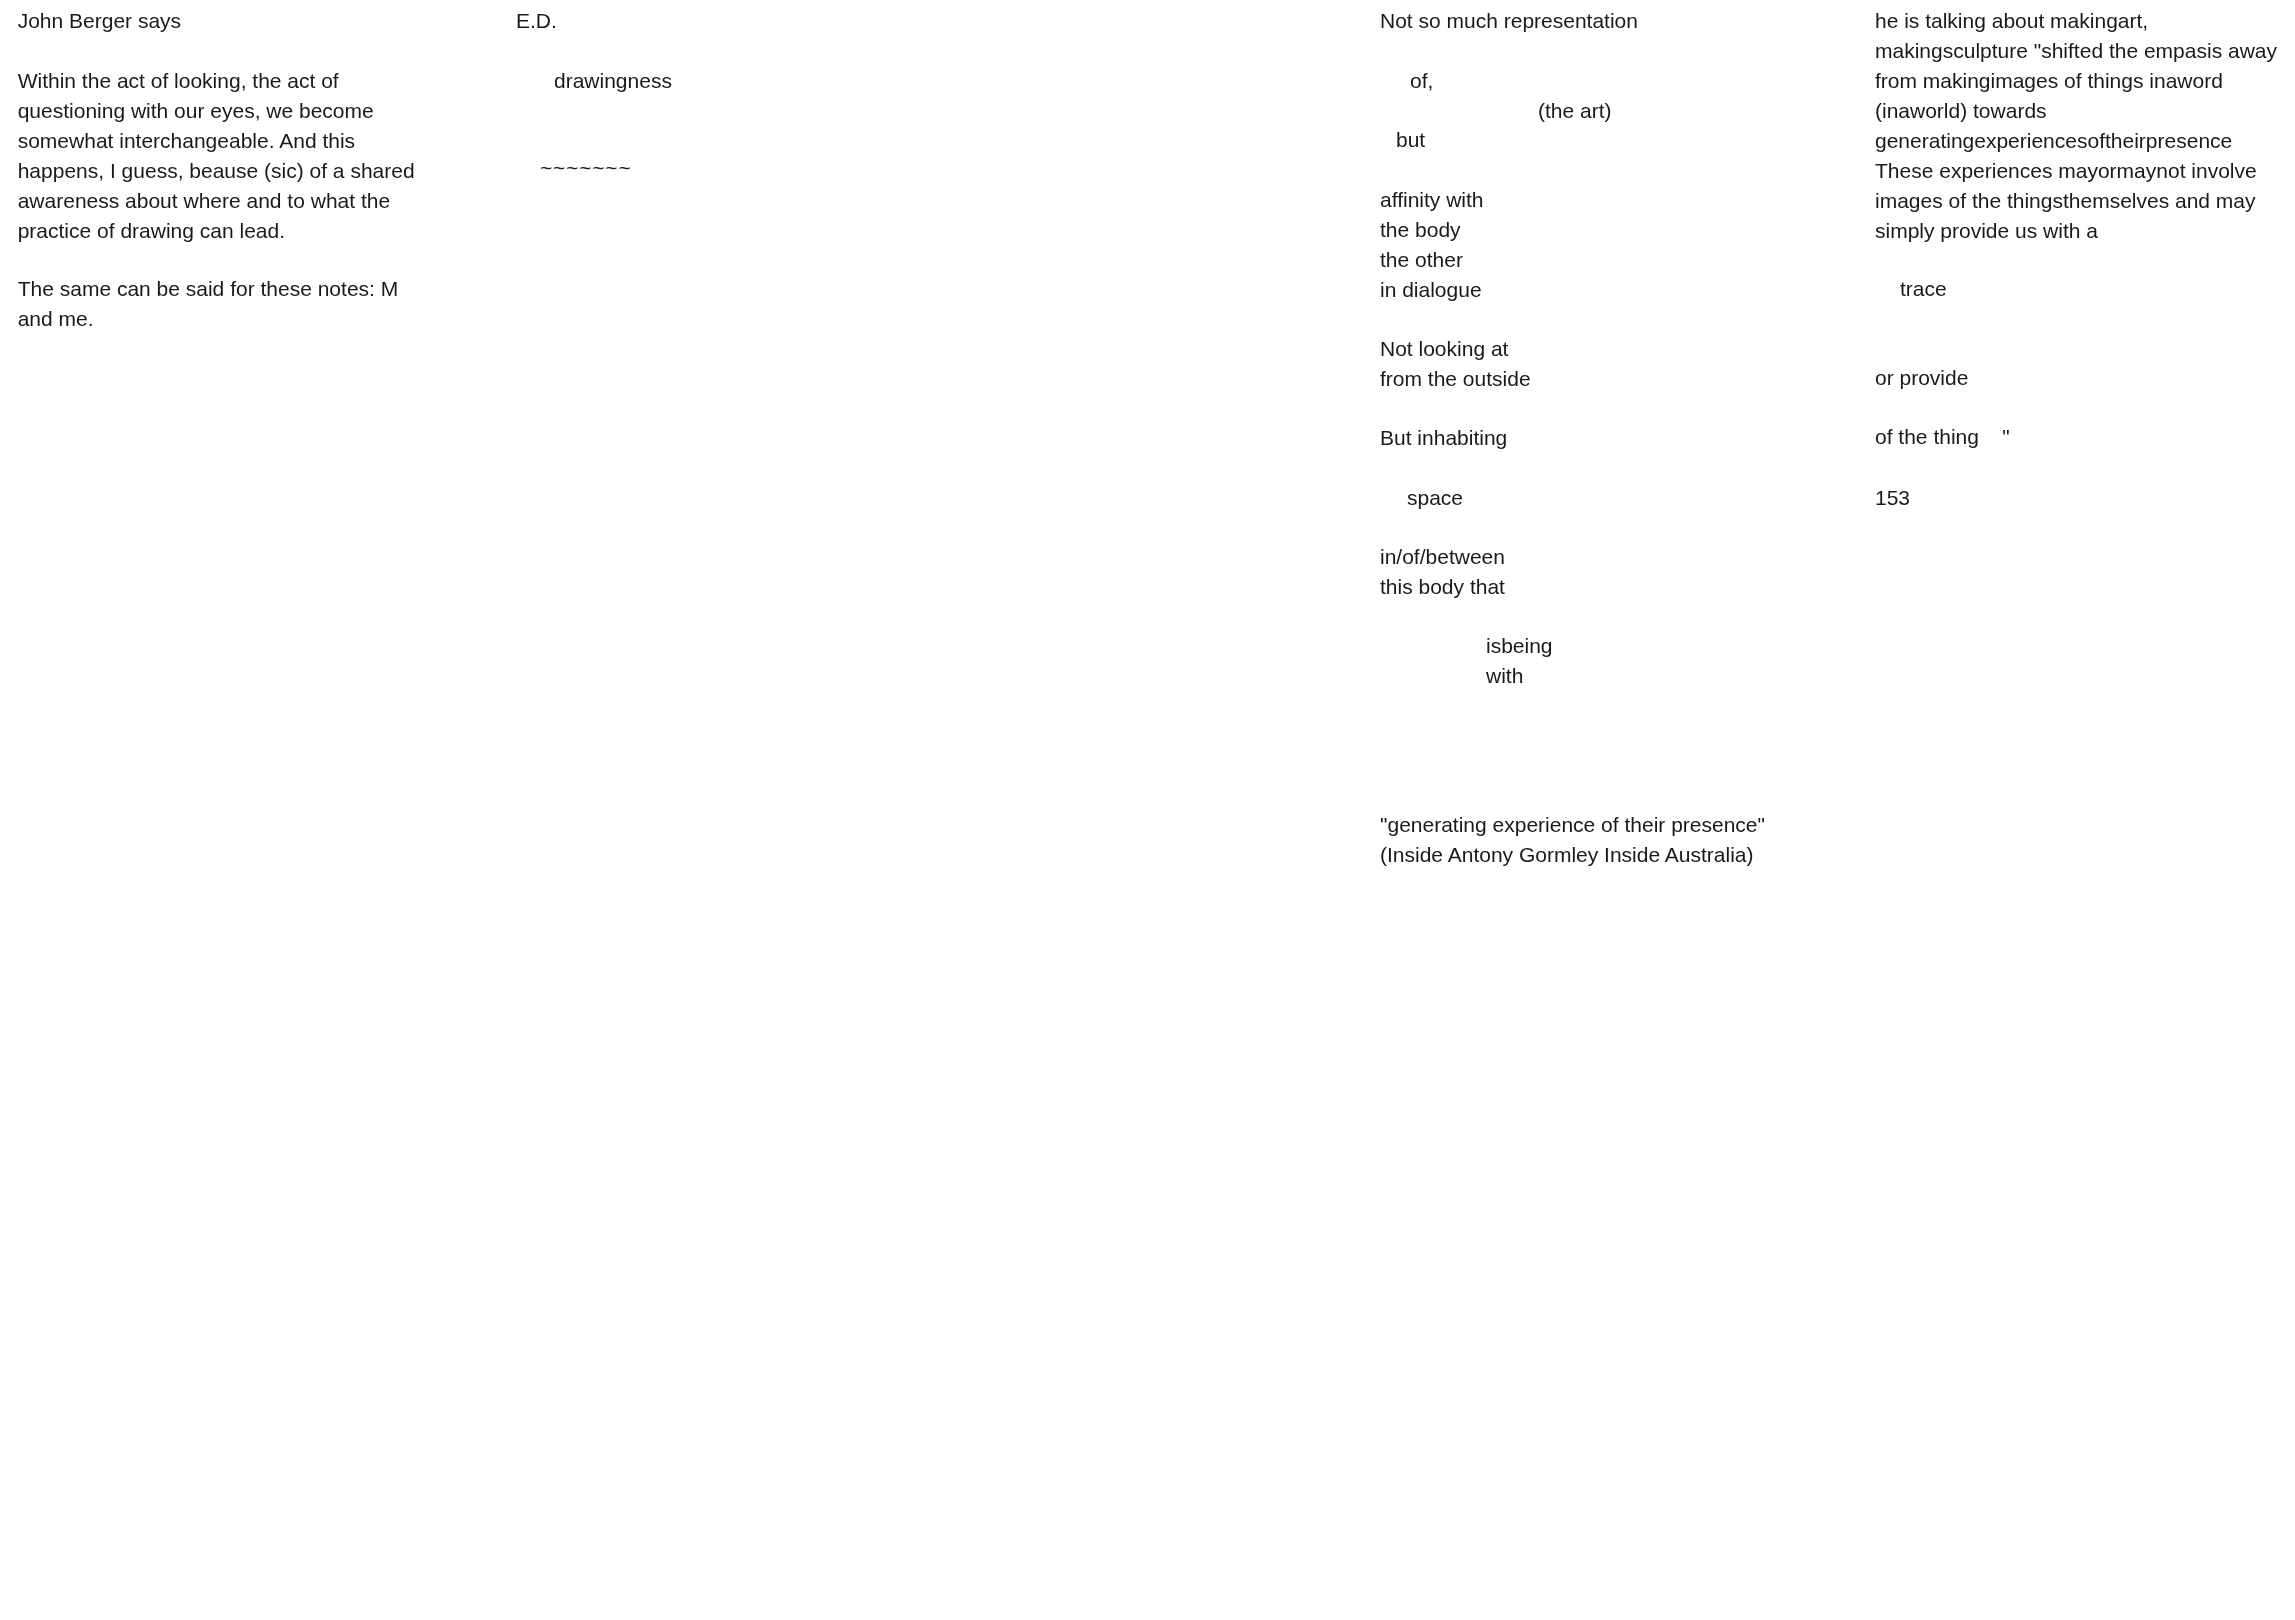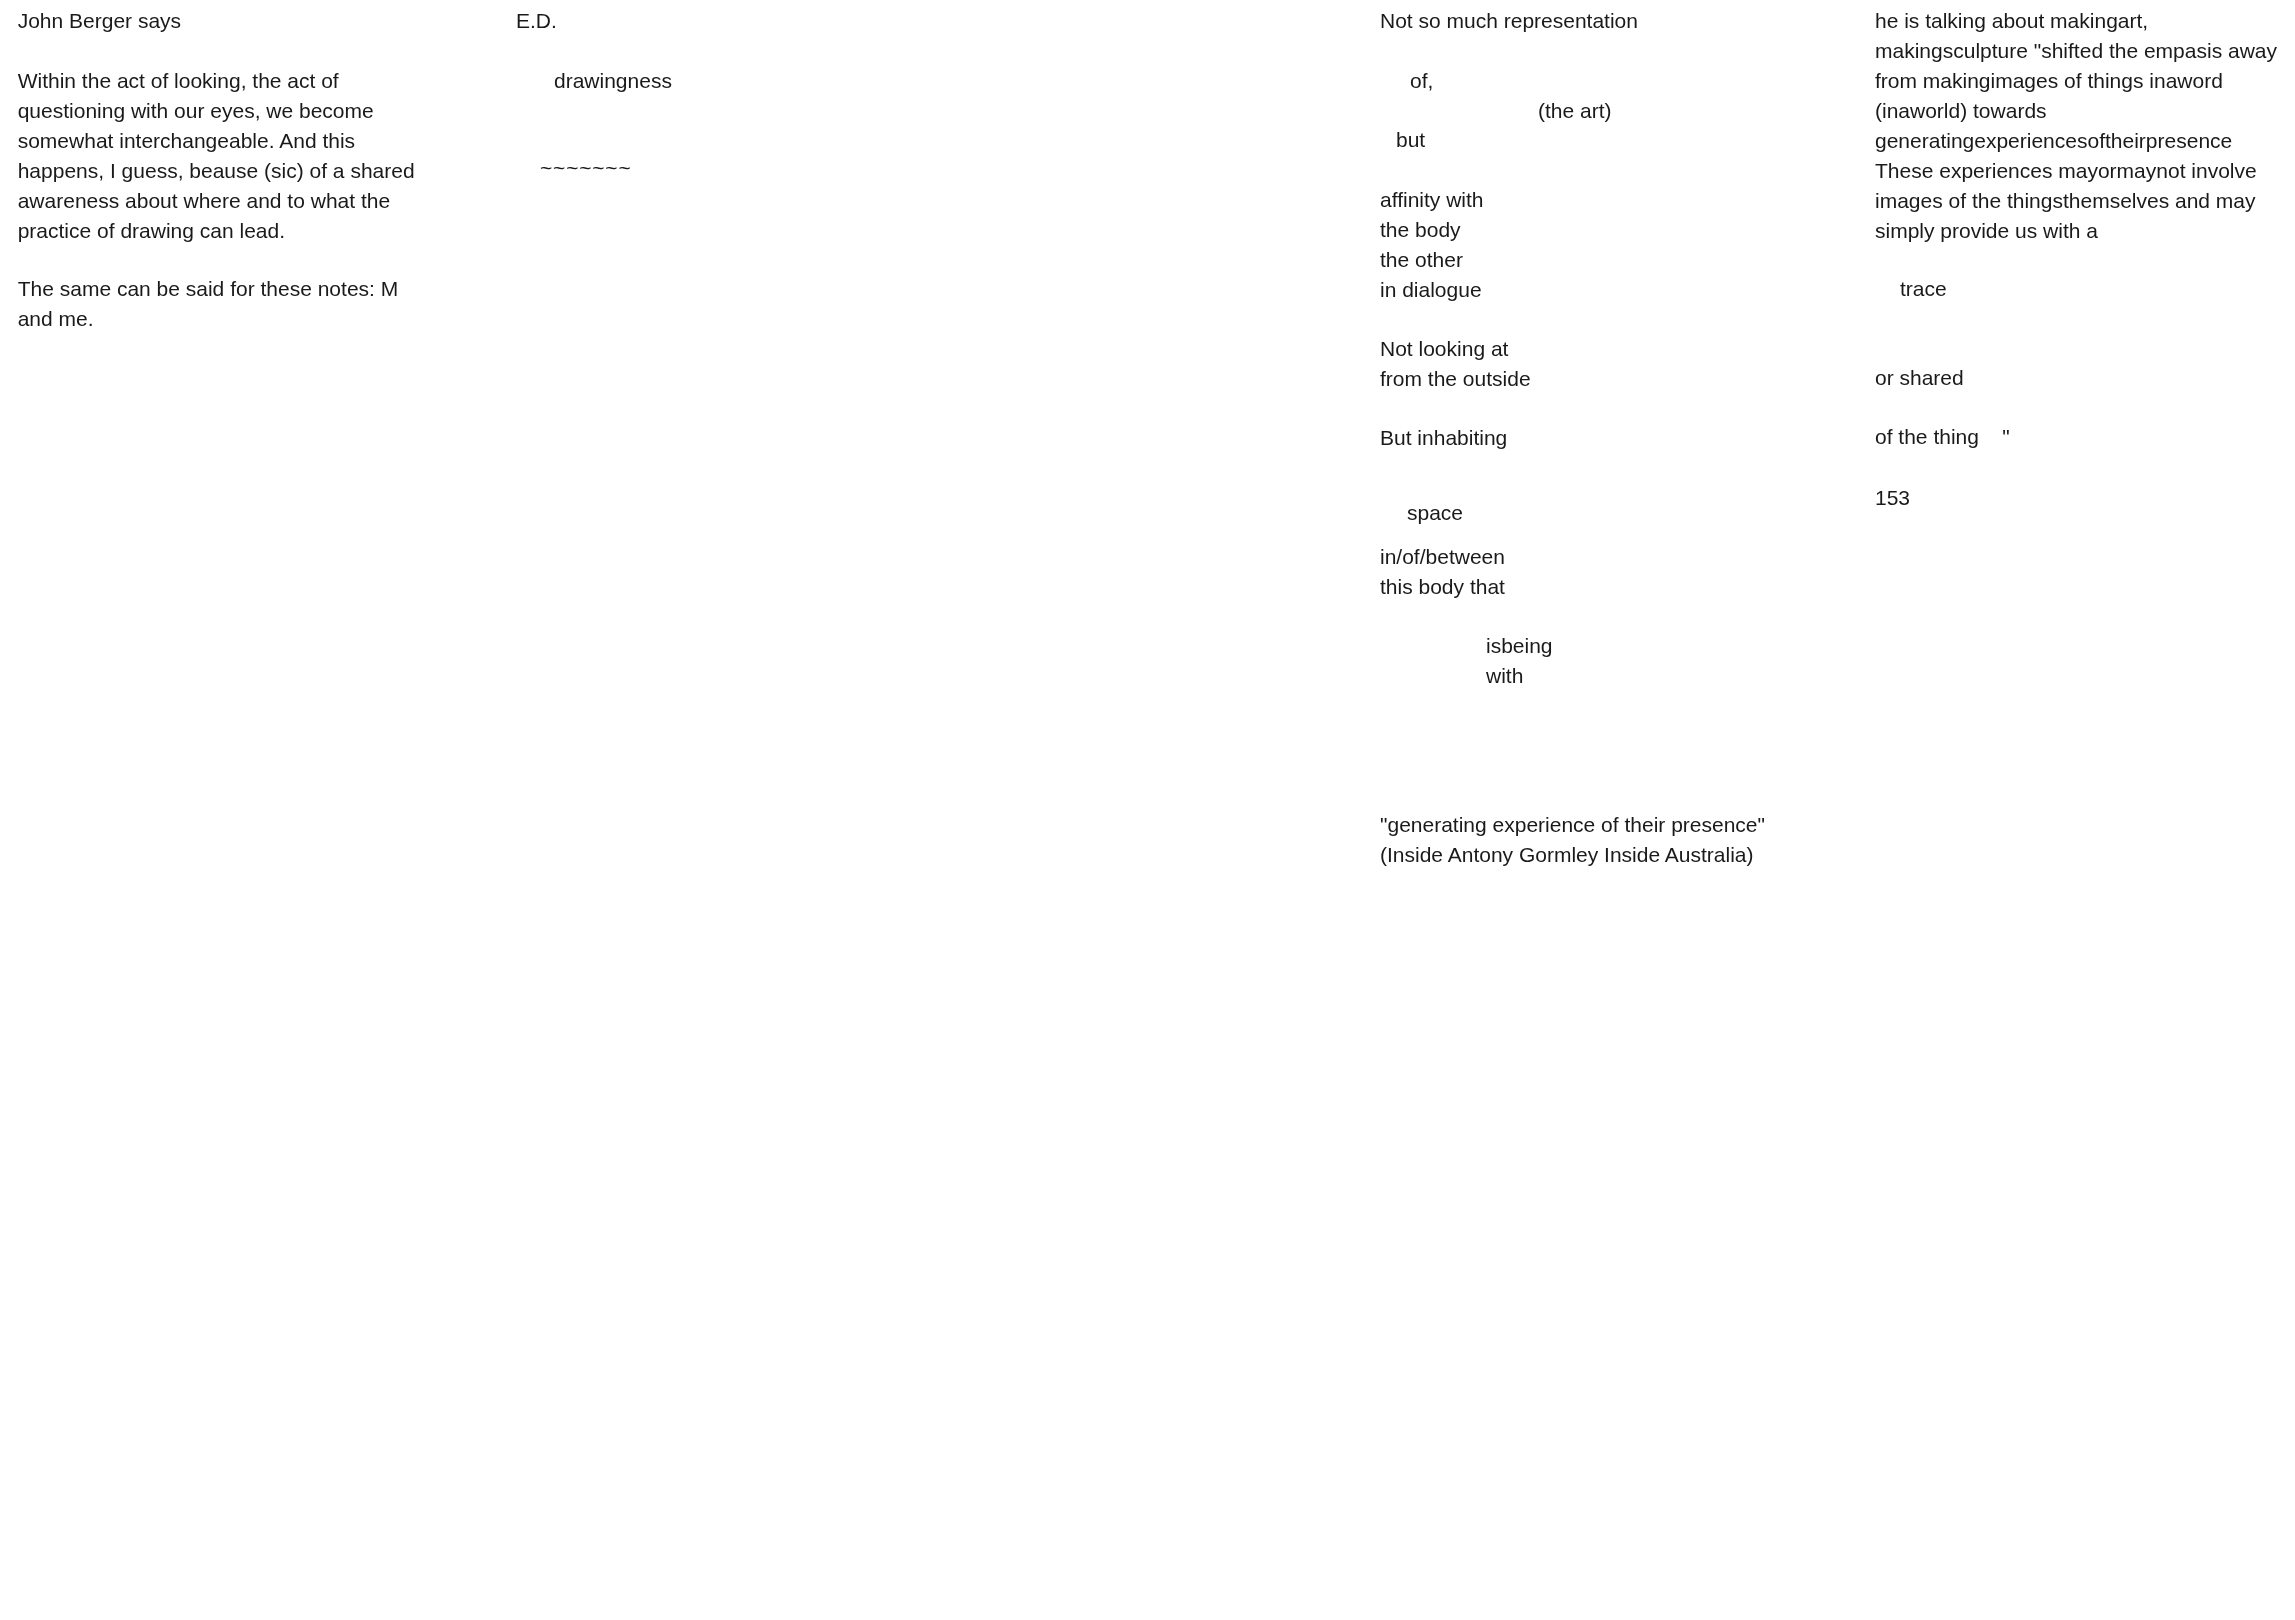--- a/index.html
+++ b/index.html
@@ -37,21 +37,21 @@
   #col2-squiggle { left: 540px; top: 153px; width: 241px; letter-spacing: 0.8px; }
 
   
   #col3-line1 { left: 1380px; top: 6.4px;  width: 498px; }
   #col3-line2 { left: 1410px; top: 66px; width: 241px; }
   #col3-line3 { left: 1538px; top: 96px; width: 321px; }
   #col3-line4 { left: 1396px; top: 125px; width: 241px; }
   #col3-stanza1 { left: 1380px; top: 185px; width: 498px; }
   #col3-stanza2 { left: 1380px; top: 334px; width: 498px; }
   #col3-line5   { left: 1380px; top: 423px; width: 498px; }
-  #col3-line6   { left: 1407px; top: 483px; width: 321px; margin-top: 15px; }
+  #col3-line6   { left: 1407px; top: 483px; width: 321px; }
   #col3-stanza3 { left: 1380px; top: 542px; width: 498px; }
   #col3-stanza4 { left: 1486px; top: 631px; width: 321px; }
   #col3-quote   { left: 1380px; top: 810px; width: 578px; }
 
   
   #col4-para   { left: 1875px; top: 6.4px;  width: 418px; }
   #col4-trace  { left: 1900px; top: 274px; width: 241px; }
   #col4-residue{ left: 1875px; top: 363px; width: 241px; }
   #col4-thing  { left: 1875px; top: 422px; width: 321px; }
   #col4-page   { left: 1875px; top: 483px; width: 161px; }
@@ -83,18 +83,18 @@
   <div class="block" id="col3-line6">space</div>
   <div class="block" id="col3-stanza3">in/of/between
 this body that</div>
   <div class="block" id="col3-stanza4">isbeing
 with</div>
   <div class="block" id="col3-quote">"generating experience of their presence"
 (Inside Antony Gormley Inside Australia)</div>
 
   <div class="block" id="col4-para">he is talking about makingart, makingsculpture "shifted the empasis away from makingimages of things inaword (inaworld) towards generatingexperiencesoftheirpresence These experiences mayormaynot involve images of the thingsthemselves and may simply provide us with a</div>
   <div class="block" id="col4-trace">trace</div>
-  <div class="block" id="col4-residue">or shared</div>
+  <div class="block" id="col4-residue">or provide</div>
   <div class="block" id="col4-thing">of the thing    "</div>
   <div class="block" id="col4-page">153</div>
 
 </div>
 
 
 </body></html>

